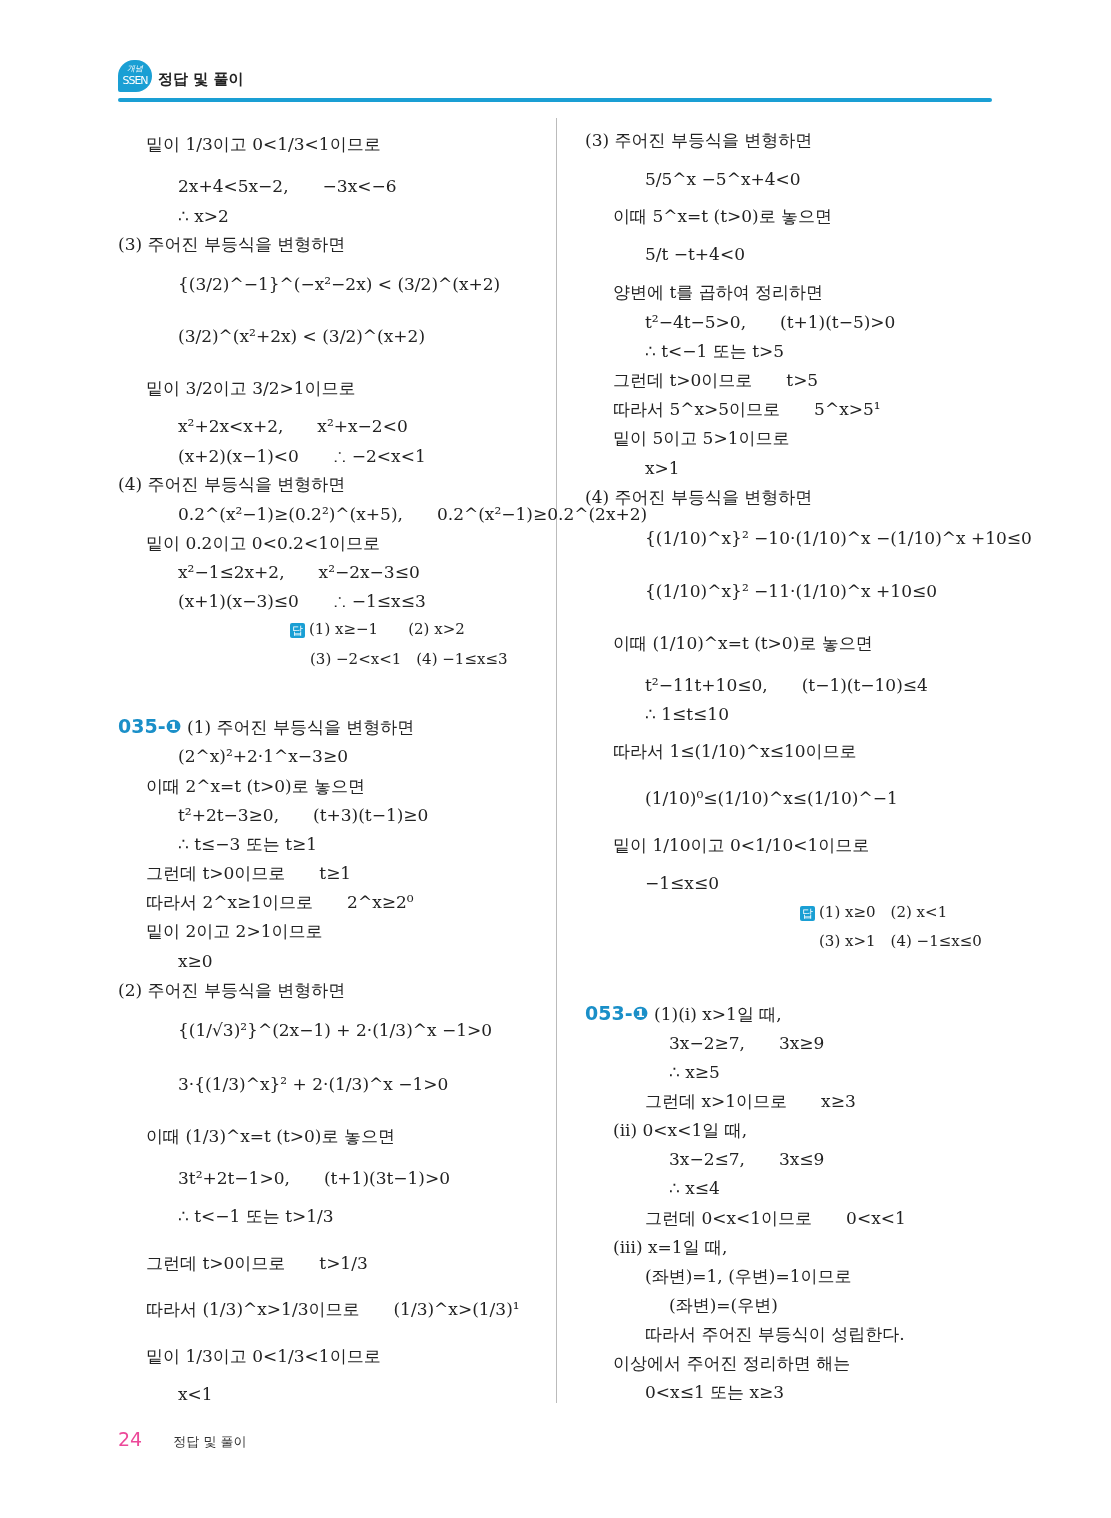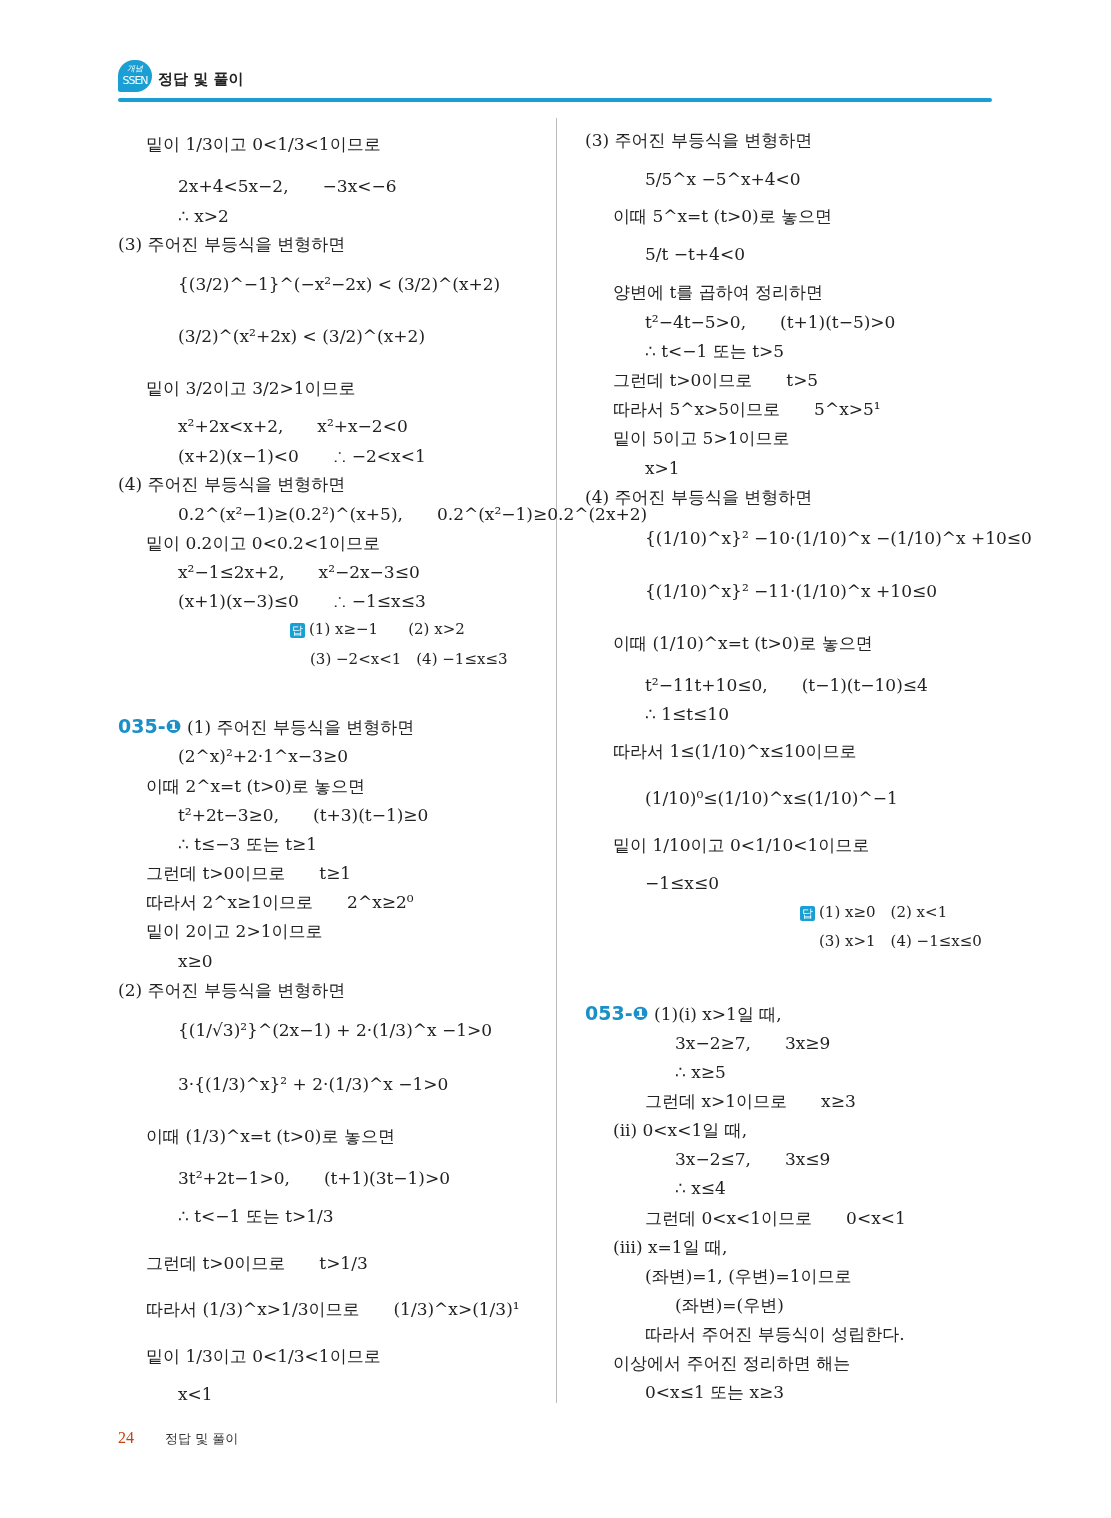--- a/index.html
+++ b/index.html
@@ -10,27 +10,27 @@
         background:#1a9fd4;color:#fff;font-family:"DejaVu Sans",sans-serif;text-align:center;line-height:12px;}
   .logo .l1{font-size:8px;display:block;padding-top:3px;font-style:italic;}
   .logo .l2{font-size:11px;display:block;letter-spacing:-1px;}
   .htitle{position:absolute;left:40px;top:12px;font-family:"DejaVu Sans",sans-serif;font-weight:bold;font-size:15px;color:#222;}
   .hline{position:absolute;left:0;top:40px;width:874px;height:4px;background:#1a9fd4;border-radius:2px;}
   .col{position:absolute;top:125px;}
   .colL{left:118px;width:430px;}
   .colR{left:585px;width:410px;}
   .divider{position:absolute;left:556px;top:118px;width:1px;height:1285px;background:#bbb;}
   .ln{position:absolute;white-space:nowrap;font-size:17px;line-height:22px;}
-  .i0{left:0}.i1{left:28px}.i2{left:60px}.i3{left:90px}
+  .i0{left:0}.i1{left:28px}.i2{left:60px}.i3{left:84px}
   .ans{position:absolute;white-space:nowrap;font-size:15px;}
   .badge{display:inline-block;background:#1a9fd4;color:#fff;font-family:"DejaVu Sans",sans-serif;font-size:11px;
          width:15px;height:15px;line-height:15px;text-align:center;border-radius:2px;margin-right:4px;vertical-align:middle;}
   .pnum{color:#1a8fc8;font-family:"DejaVu Sans",sans-serif;font-weight:bold;font-size:19px;}
   .footer{position:absolute;left:118px;top:1428px;font-family:"DejaVu Sans",sans-serif;}
-  .footer .pg{font-size:16px;color:#c2410c;font-family:Liberation Serif, serif;}
+  .footer .pg{font-size:19px;color:#ec4899;}
   .footer .ft{font-size:13px;margin-left:26px;color:#333;}
 </style>
 </head>
 <body>
 
 <div class="hdr">
   <div class="logo">
     <span class="l1">개념</span>
     <span class="l2">SSEN</span>
   </div>

